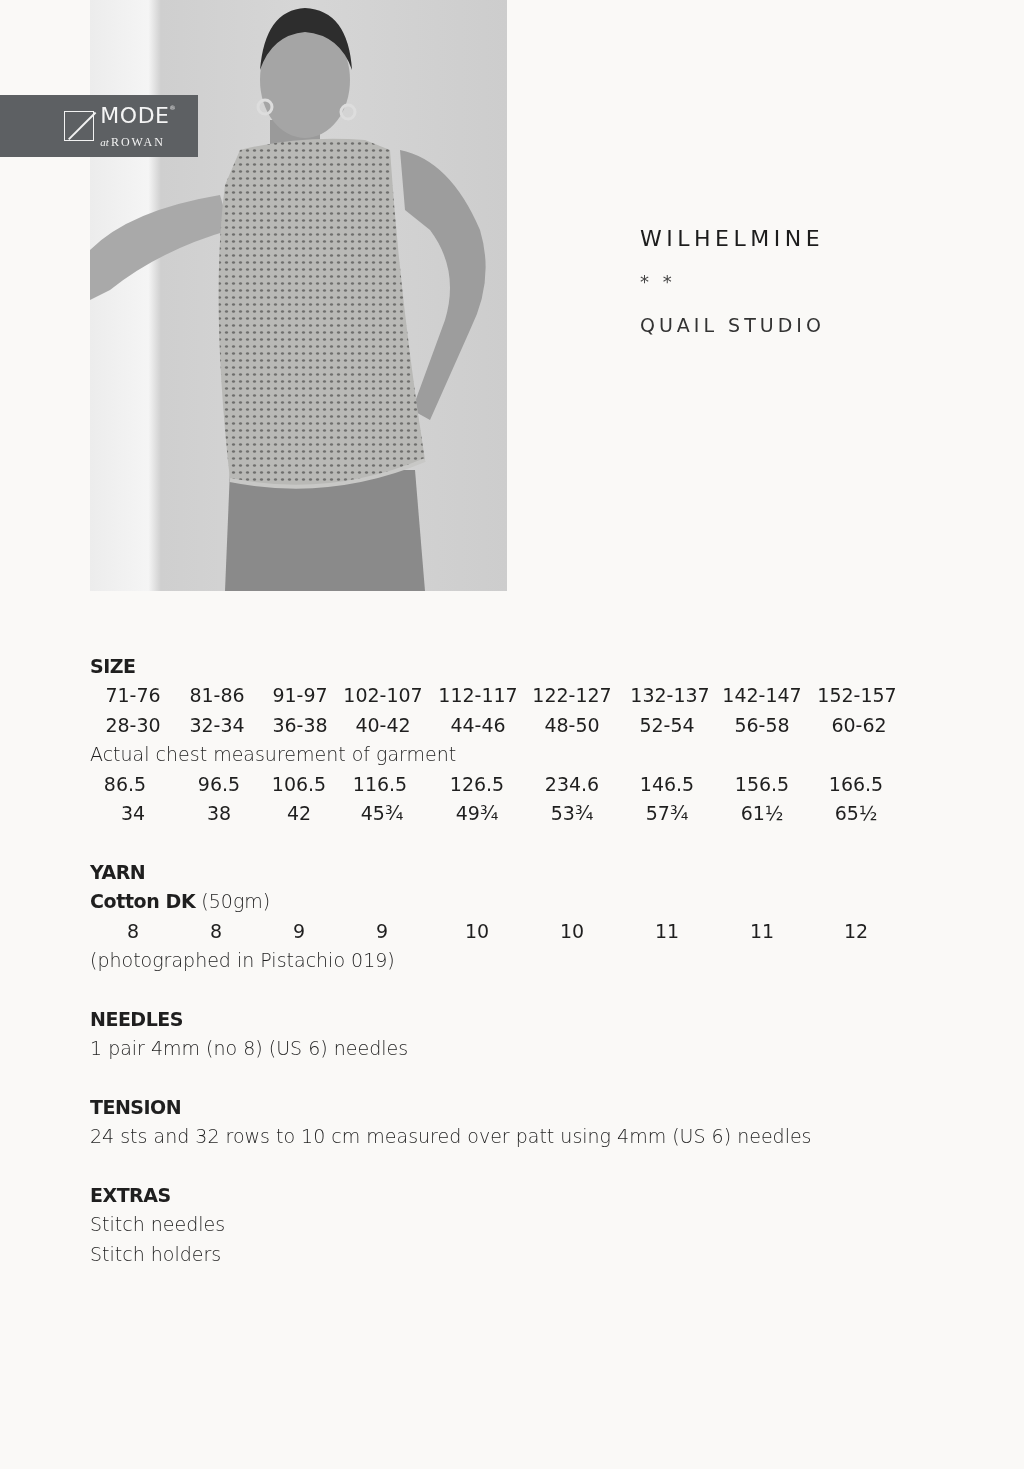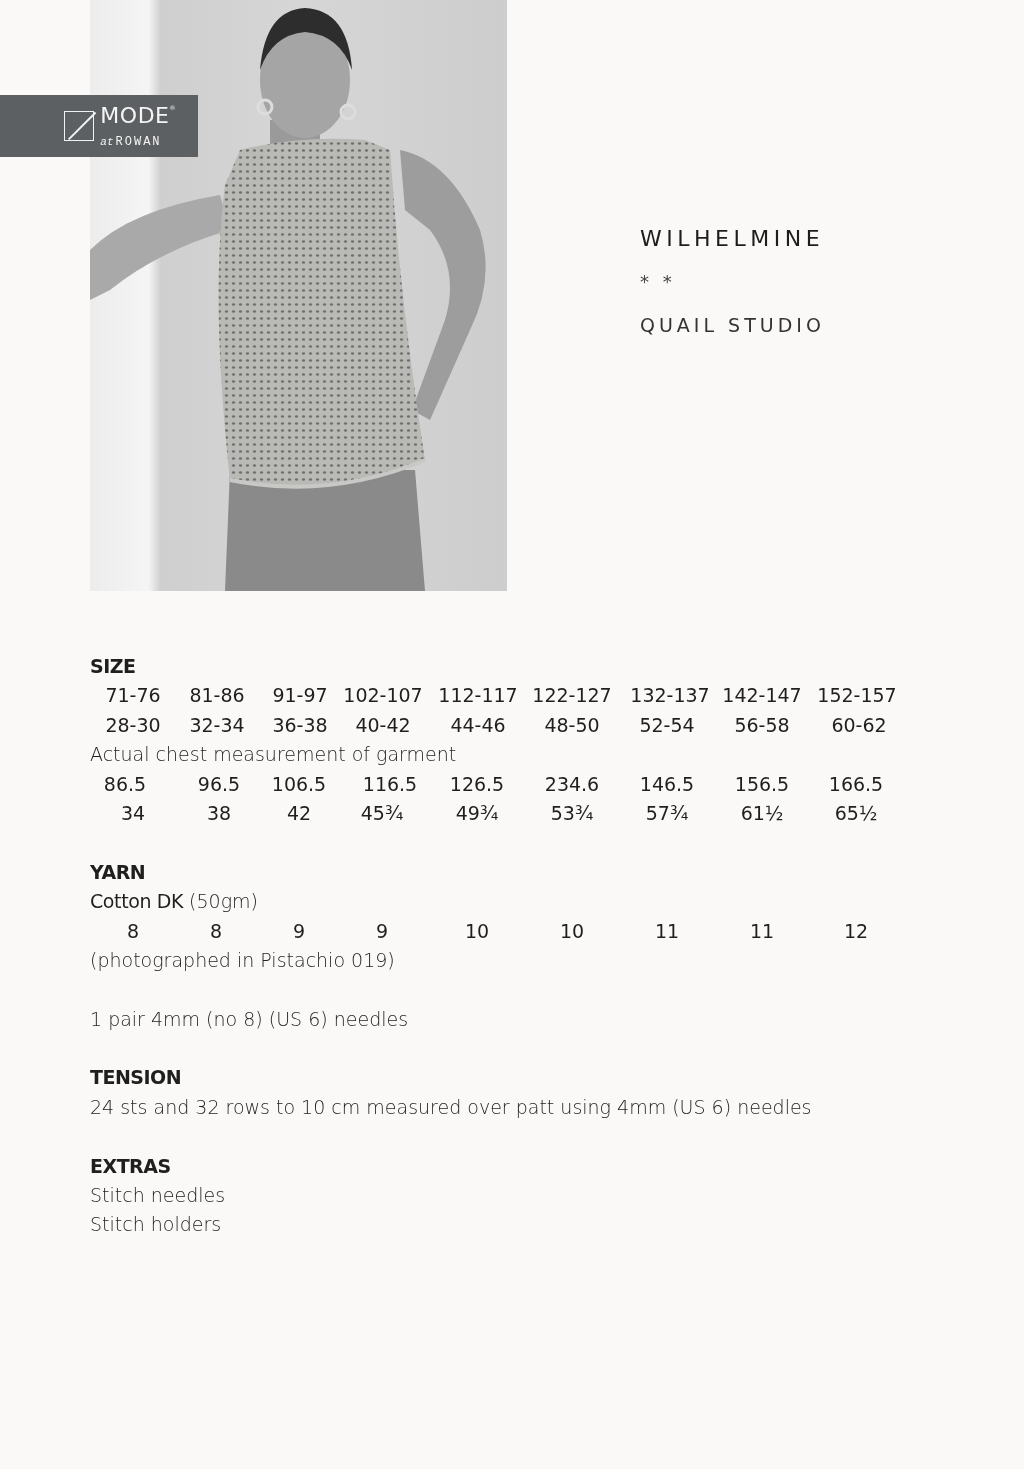--- a/index.html
+++ b/index.html
@@ -70,21 +70,21 @@
     .logo-text .mode {
       font-family: "DejaVu Sans", sans-serif;
       font-size: 22px;
       letter-spacing: 0.5px;
     }
     .logo-text .mode sup {
       font-size: 6px;
       vertical-align: top;
     }
     .logo-text .rowan {
-      font-family: Liberation Mono, monospace;
+      font-family: Liberation Serif, serif;
       font-size: 12px;
       letter-spacing: 2px;
       margin-top: 9px;
     }
     .logo-text .rowan i {
       letter-spacing: 0;
       font-size: 11px;
       margin-right: 2px;
     }
 
@@ -142,21 +142,21 @@
       position: relative;
       height: 29.4px;
       line-height: 29.4px;
     }
     .row span {
       position: absolute;
       top: 0;
       transform: translateX(-50%);
       white-space: nowrap;
     }
-    .bold { font-weight: normal; letter-spacing: -0.4px; }
+    .bold { font-weight: bold; letter-spacing: -0.4px; }
   </style>
 </head>
 <body>
 
 <div class="photo">
   <svg width="417" height="591" viewBox="0 0 417 591">
     <defs>
       <pattern id="mesh" width="7" height="7" patternUnits="userSpaceOnUse">
         <rect width="7" height="7" fill="#b9b9b6"></rect>
         <ellipse cx="3.5" cy="3.5" rx="1.6" ry="1.2" fill="#6e6e6c"></ellipse>
@@ -227,21 +227,21 @@
     <span style="left:482px">48-50</span>
     <span style="left:577px">52-54</span>
     <span style="left:672px">56-58</span>
     <span style="left:769px">60-62</span>
   </div>
   <div class="line">Actual chest measurement of garment</div>
   <div class="row">
     <span style="left:35px">86.5</span>
     <span style="left:129px">96.5</span>
     <span style="left:209px">106.5</span>
-    <span style="left:300px">116.5</span>
+    <span style="left:290px">116.5</span>
     <span style="left:387px">126.5</span>
     <span style="left:482px">234.6</span>
     <span style="left:577px">146.5</span>
     <span style="left:672px">156.5</span>
     <span style="left:766px">166.5</span>
   </div>
   <div class="row">
     <span style="left:43px">34</span>
     <span style="left:129px">38</span>
     <span style="left:209px">42</span>
@@ -263,20 +263,21 @@
     <span style="left:292px">9</span>
     <span style="left:387px">10</span>
     <span style="left:482px">10</span>
     <span style="left:577px">11</span>
     <span style="left:672px">11</span>
     <span style="left:766px">12</span>
   </div>
   <div class="line">(photographed in Pistachio 019)</div>
   <div class="gap"></div>
 
+  <div class="line heading">NEEDLES</div>
   <div class="line">1 pair 4mm (no 8) (US 6) needles</div>
   <div class="gap"></div>
 
   <div class="line heading">TENSION</div>
   <div class="line">24 sts and 32 rows to 10 cm measured over patt using 4mm (US 6) needles</div>
   <div class="gap"></div>
 
   <div class="line heading">EXTRAS</div>
   <div class="line">Stitch needles</div>
   <div class="line">Stitch holders</div>

